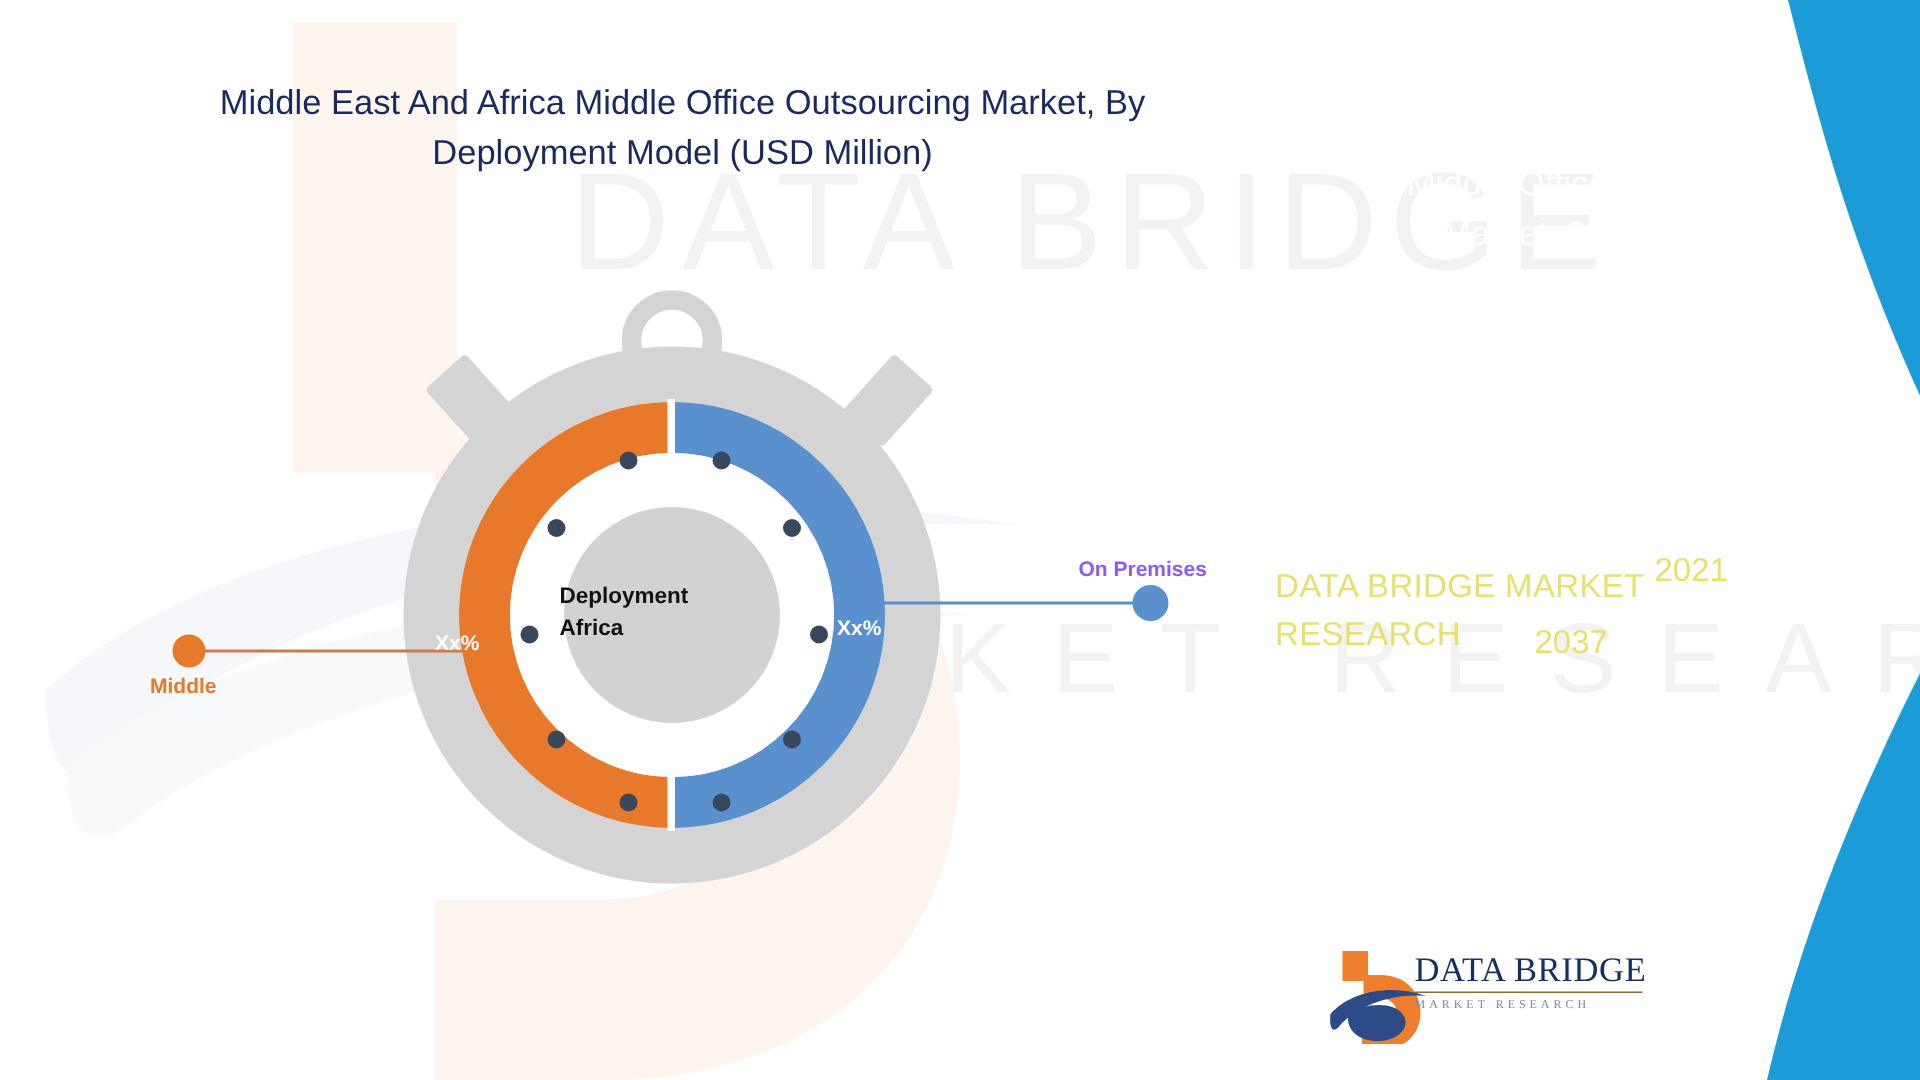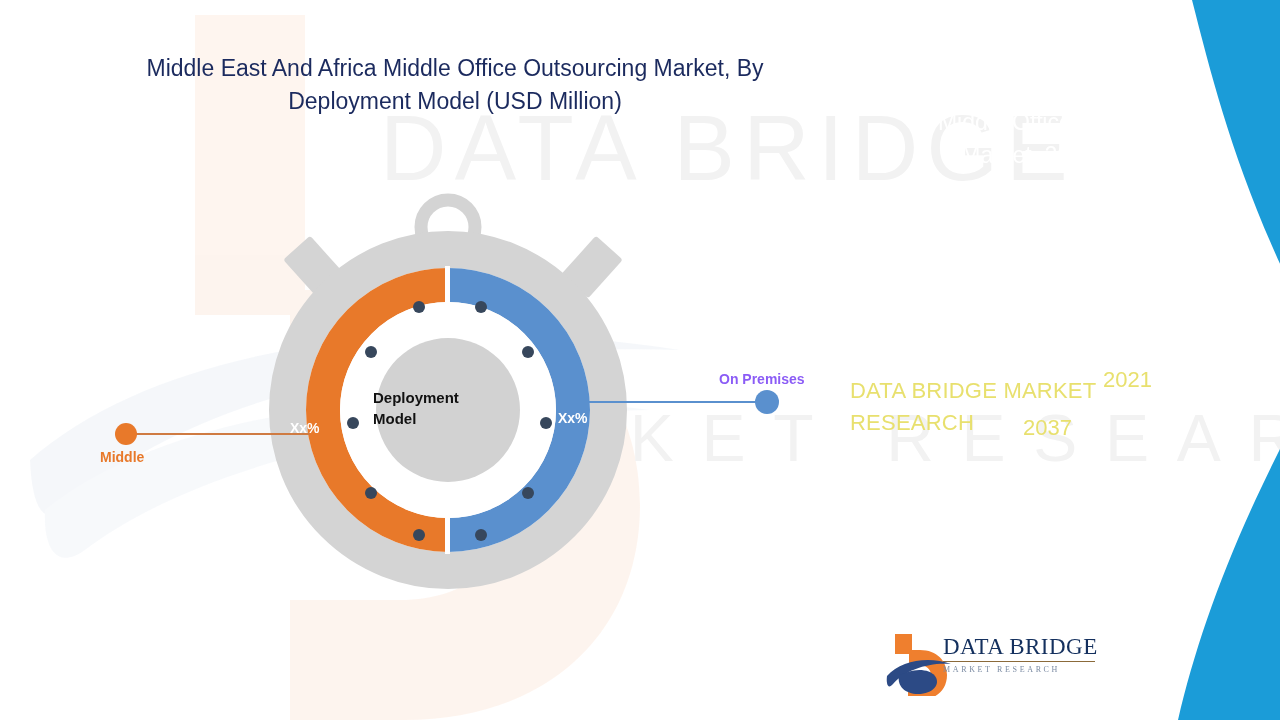--- a/index.html
+++ b/index.html
@@ -174,21 +174,21 @@
         <circle cx="270" cy="308" r="6"></circle>
         <circle cx="161" cy="350" r="6"></circle>
         <circle cx="223" cy="350" r="6"></circle>
       </g>
 
       <circle cx="190" cy="225" r="72" fill="#d2d2d2"></circle>
     </svg>
 
     <div class="center-label">
       <span>Deployment</span><br>
-      <span>Model</span>
+      <span>Africa</span>
     </div>
   </div>
 
   <svg style="position:absolute;left:0;top:0;width:1280px;height:720px;pointer-events:none;" aria-hidden="true">
 
     <line x1="128" y1="434" x2="310" y2="434" stroke="#cf7b42" stroke-width="2"></line>
     <circle cx="126" cy="434" r="11" fill="#e8792a"></circle>
 
     <line x1="585" y1="402" x2="766" y2="402" stroke="#5a90ce" stroke-width="2"></line>
     <circle cx="767" cy="402" r="12" fill="#5a90ce"></circle>

